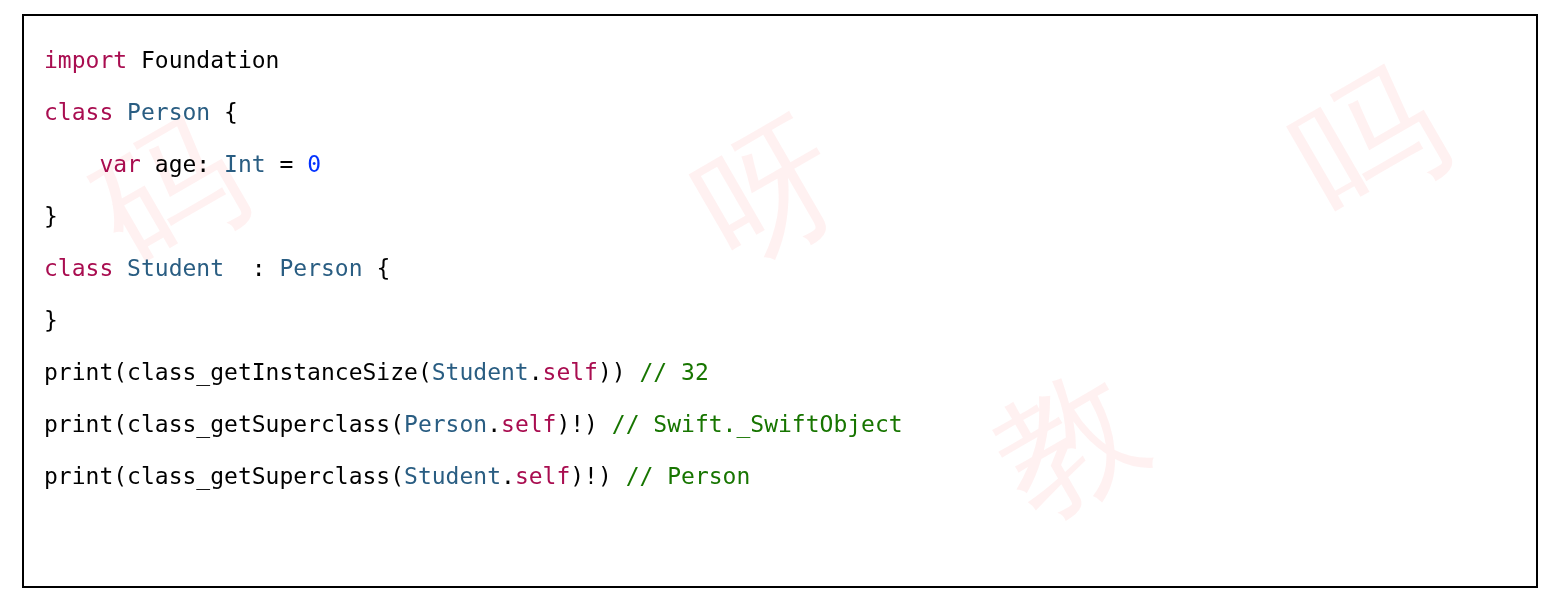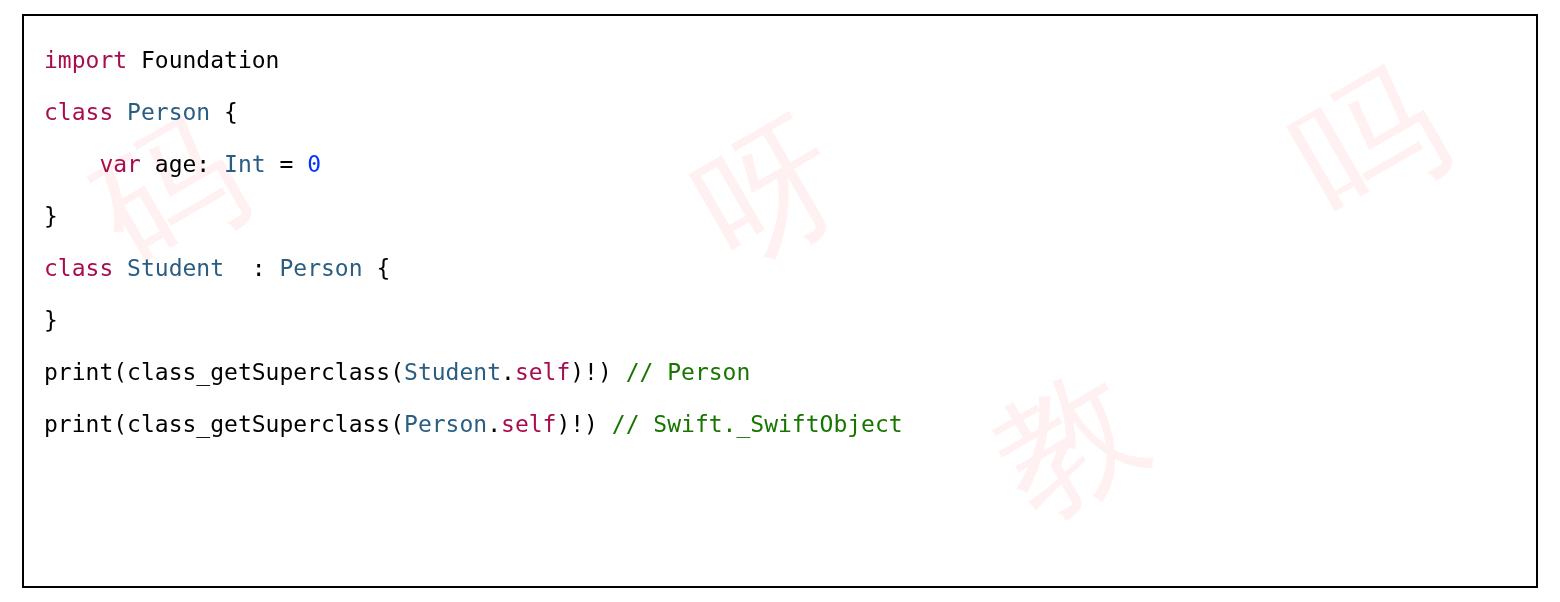--- a/index.html
+++ b/index.html
@@ -61,15 +61,16 @@
 <div class="watermark wm3">教</div>
 <div class="watermark wm4">吗</div>
 
 <div class="code-box">
 <div class="line"><span class="kw-import">import</span> <span class="ident">Foundation</span></div>
 <div class="line"><span class="kw-class">class</span> <span class="typename">Person</span><span> {</span></div>
 <div class="line"><span>    </span><span class="kw-var">var</span> <span class="ident">age</span><span>: </span><span class="typeuse">Int</span><span> = </span><span class="number">0</span></div>
 <div class="line"><span>}</span></div>
 <div class="line"><span class="kw-class">class</span> <span class="typename">Student</span><span>  : </span><span class="typeuse">Person</span><span> {</span></div>
 <div class="line"><span>}</span></div>
+<div class="line"><span class="func">print</span><span>(</span><span class="func">class_getInstanceSize</span><span>(</span><span class="typeuse">Student</span><span>.</span><span class="selfkw">self</span><span>))</span><span> </span><span class="comment">// 32</span></div>
+<div class="line"><span class="func">print</span><span>(</span><span class="func">class_getSuperclass</span><span>(</span><span class="typeuse">Person</span><span>.</span><span class="selfkw">self</span><span>)!)</span><span> </span><span class="comment">// Swift._SwiftObject</span></div>
 <div class="line"><span class="func">print</span><span>(</span><span class="func">class_getSuperclass</span><span>(</span><span class="typeuse">Student</span><span>.</span><span class="selfkw">self</span><span>)!)</span><span> </span><span class="comment">// Person</span></div>
-<div class="line"><span class="func">print</span><span>(</span><span class="func">class_getSuperclass</span><span>(</span><span class="typeuse">Person</span><span>.</span><span class="selfkw">self</span><span>)!)</span><span> </span><span class="comment">// Swift._SwiftObject</span></div>
 </div>
 
 </body></html>

